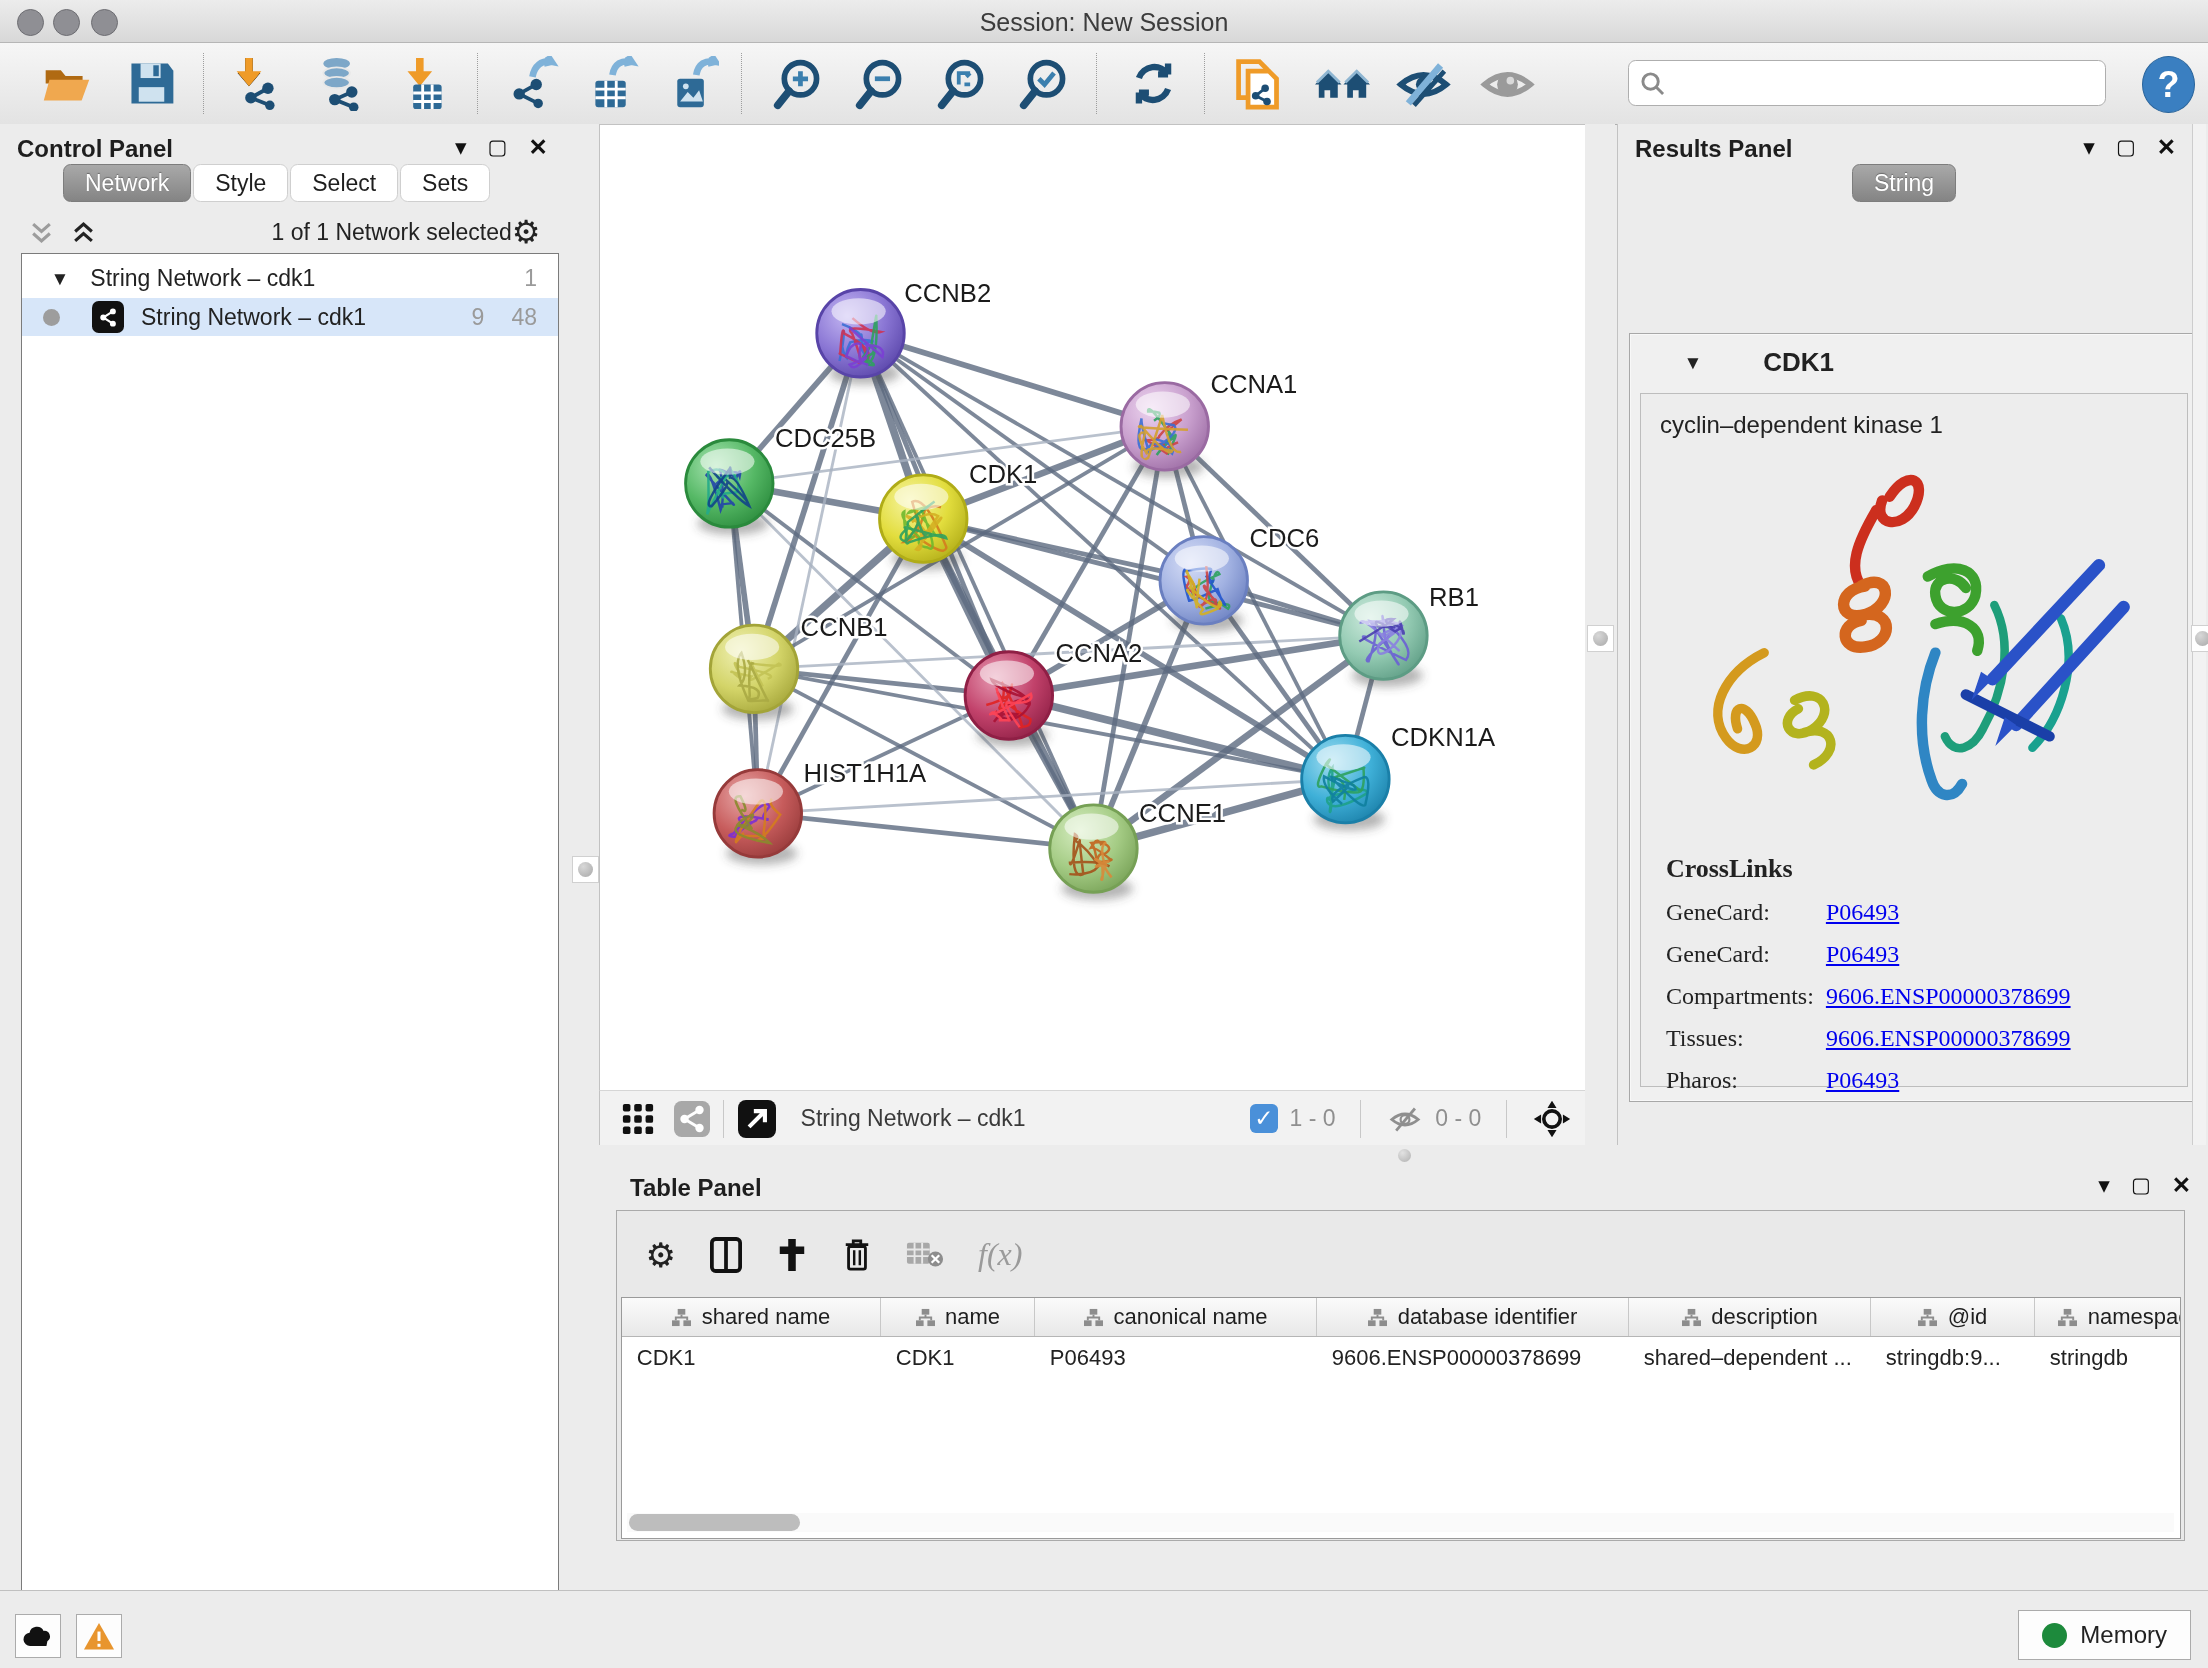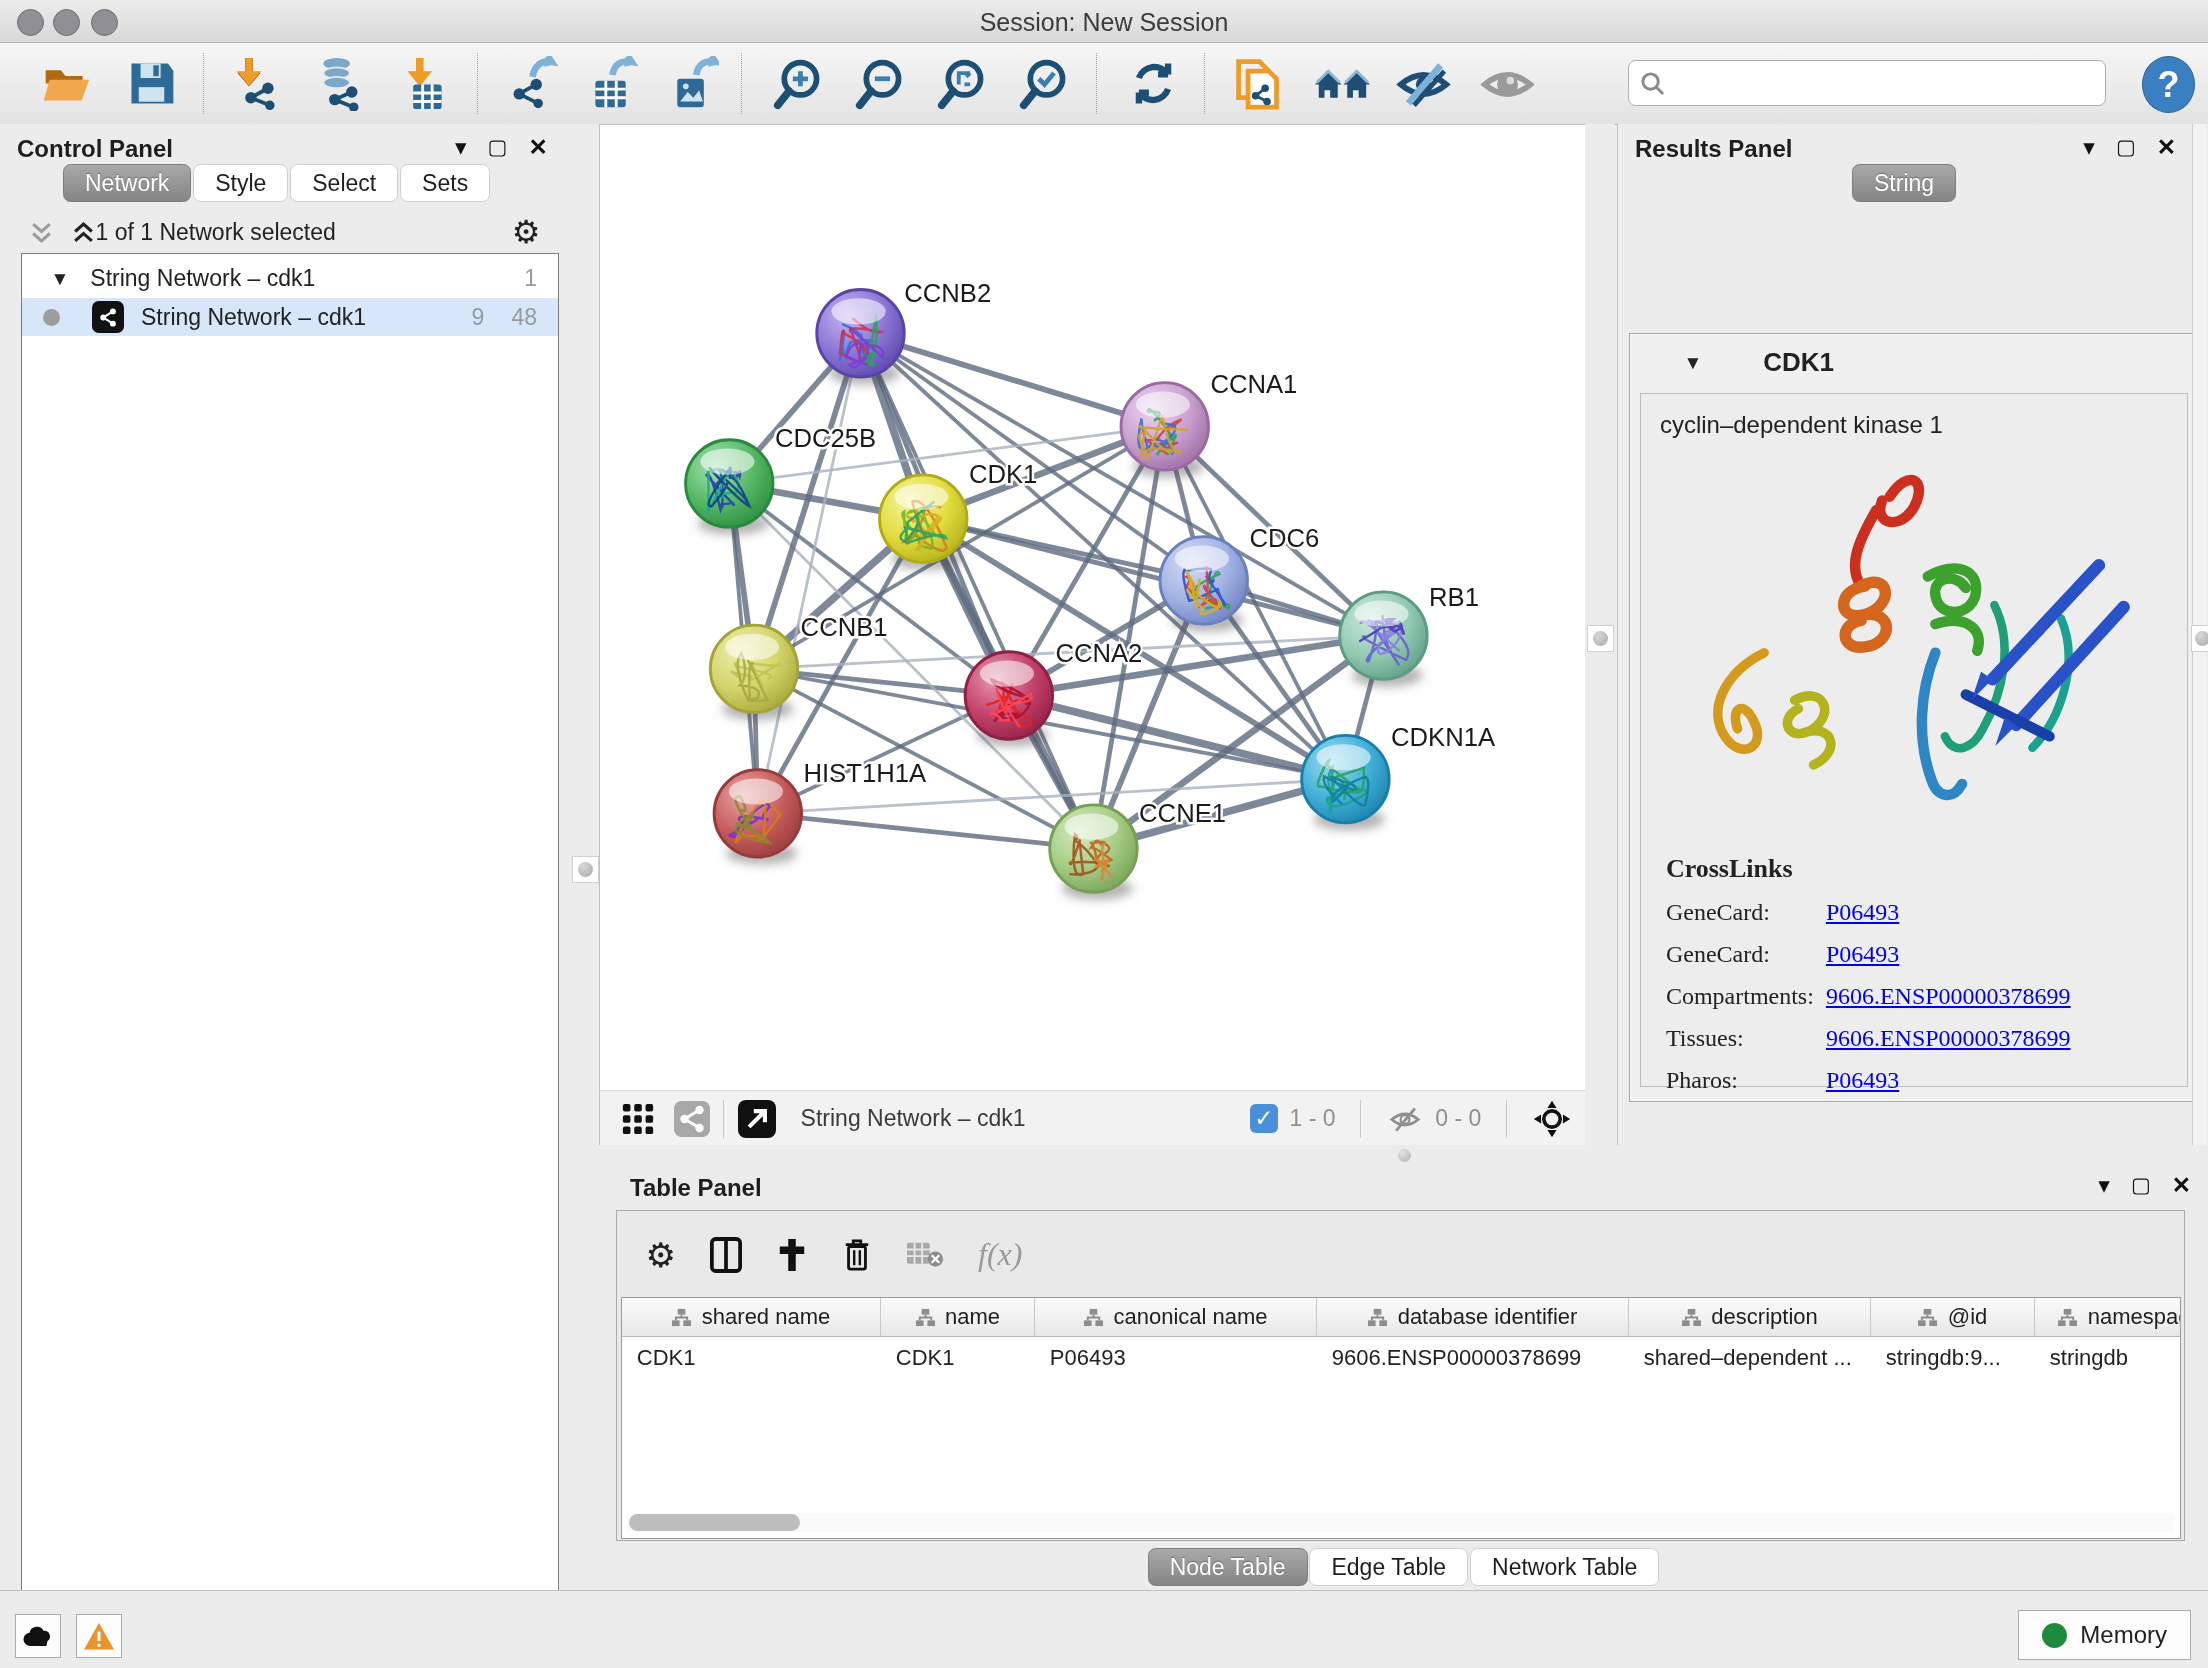--- a/index.html
+++ b/index.html
@@ -278,21 +278,21 @@
       <div class="tab">Select</div>
       <div class="tab">Sets</div>
     </div>
   <div style="position:absolute;left:0;top:89px;width:569px;height:38px;display:flex;align-items:center;">
     <svg style="margin-left:28.5px" width="25" height="25" viewBox="0 0 24 24">
       <path d="M4 4 L12 11 L20 4 M4 13 L12 20 L20 13" stroke="#9c9c9c" stroke-width="3" fill="none"></path>
     </svg>
     <svg style="margin-left:17px" width="25" height="25" viewBox="0 0 24 24">
       <path d="M4 11 L12 4 L20 11 M4 20 L12 13 L20 20" stroke="#222" stroke-width="3" fill="none"></path>
     </svg>
-    <div style="flex:1;text-align:left;font-size:23px;">1 of 1 Network selected</div>
+    <div style="flex:1;text-align:right;font-size:23px;">1 of 1 Network selected</div>
     <span style="margin-right:28.5px;font-size:32px;">⚙</span>
   </div>
   <div class="tree-box">
     <div class="tree-row" style="top:5.7px;">
       <span style="margin-left:28.5px;font-size:19px;">▼</span>
       <span style="margin-left:21px;">String Network – cdk1</span>
       <span class="cnt" style="margin-left:auto;margin-right:21px;">1</span>
     </div>
     <div class="tree-row sel-row" style="top:44px;">
       <span style="margin-left:21px;width:17px;height:17px;border-radius:50%;background:#9d9d9d;"></span>
@@ -800,25 +800,20 @@
             <div class="td" style="width: 242px;">shared–dependent ...</div>
             <div class="td" style="width: 164px;">stringdb:9...</div>
             <div class="td" style="width: 190px;">stringdb</div>
           </div>
         </div>
       <div class="hscroll">
         <div class="hthumb"></div>
       </div>
     </div>
   </div>
-  <div class="bottom-tabs" id="tbl-tabs">
-      <div class="tab active" style="border-radius: 7.6px;">Node Table</div>
-      <div class="tab" style="border-radius: 7.6px;">Edge Table</div>
-      <div class="tab" style="border-radius: 7.6px;">Network Table</div>
-    </div>
 </div>
 
 <div class="abs statusbar">
   <div class="sq-btn" style="left:15px;">
     <svg width="30" height="23" viewBox="0 0 32 24">
       <path d="M8 22 a7 7 0 0 1 -1 -14 a8 8 0 0 1 15 -2 a6 6 0 0 1 4 11 l-1 5 z" fill="#111"></path>
     </svg>
   </div>
   <div class="sq-btn" style="left:76px;">
     <svg width="32" height="28.5" viewBox="0 0 34 30">

